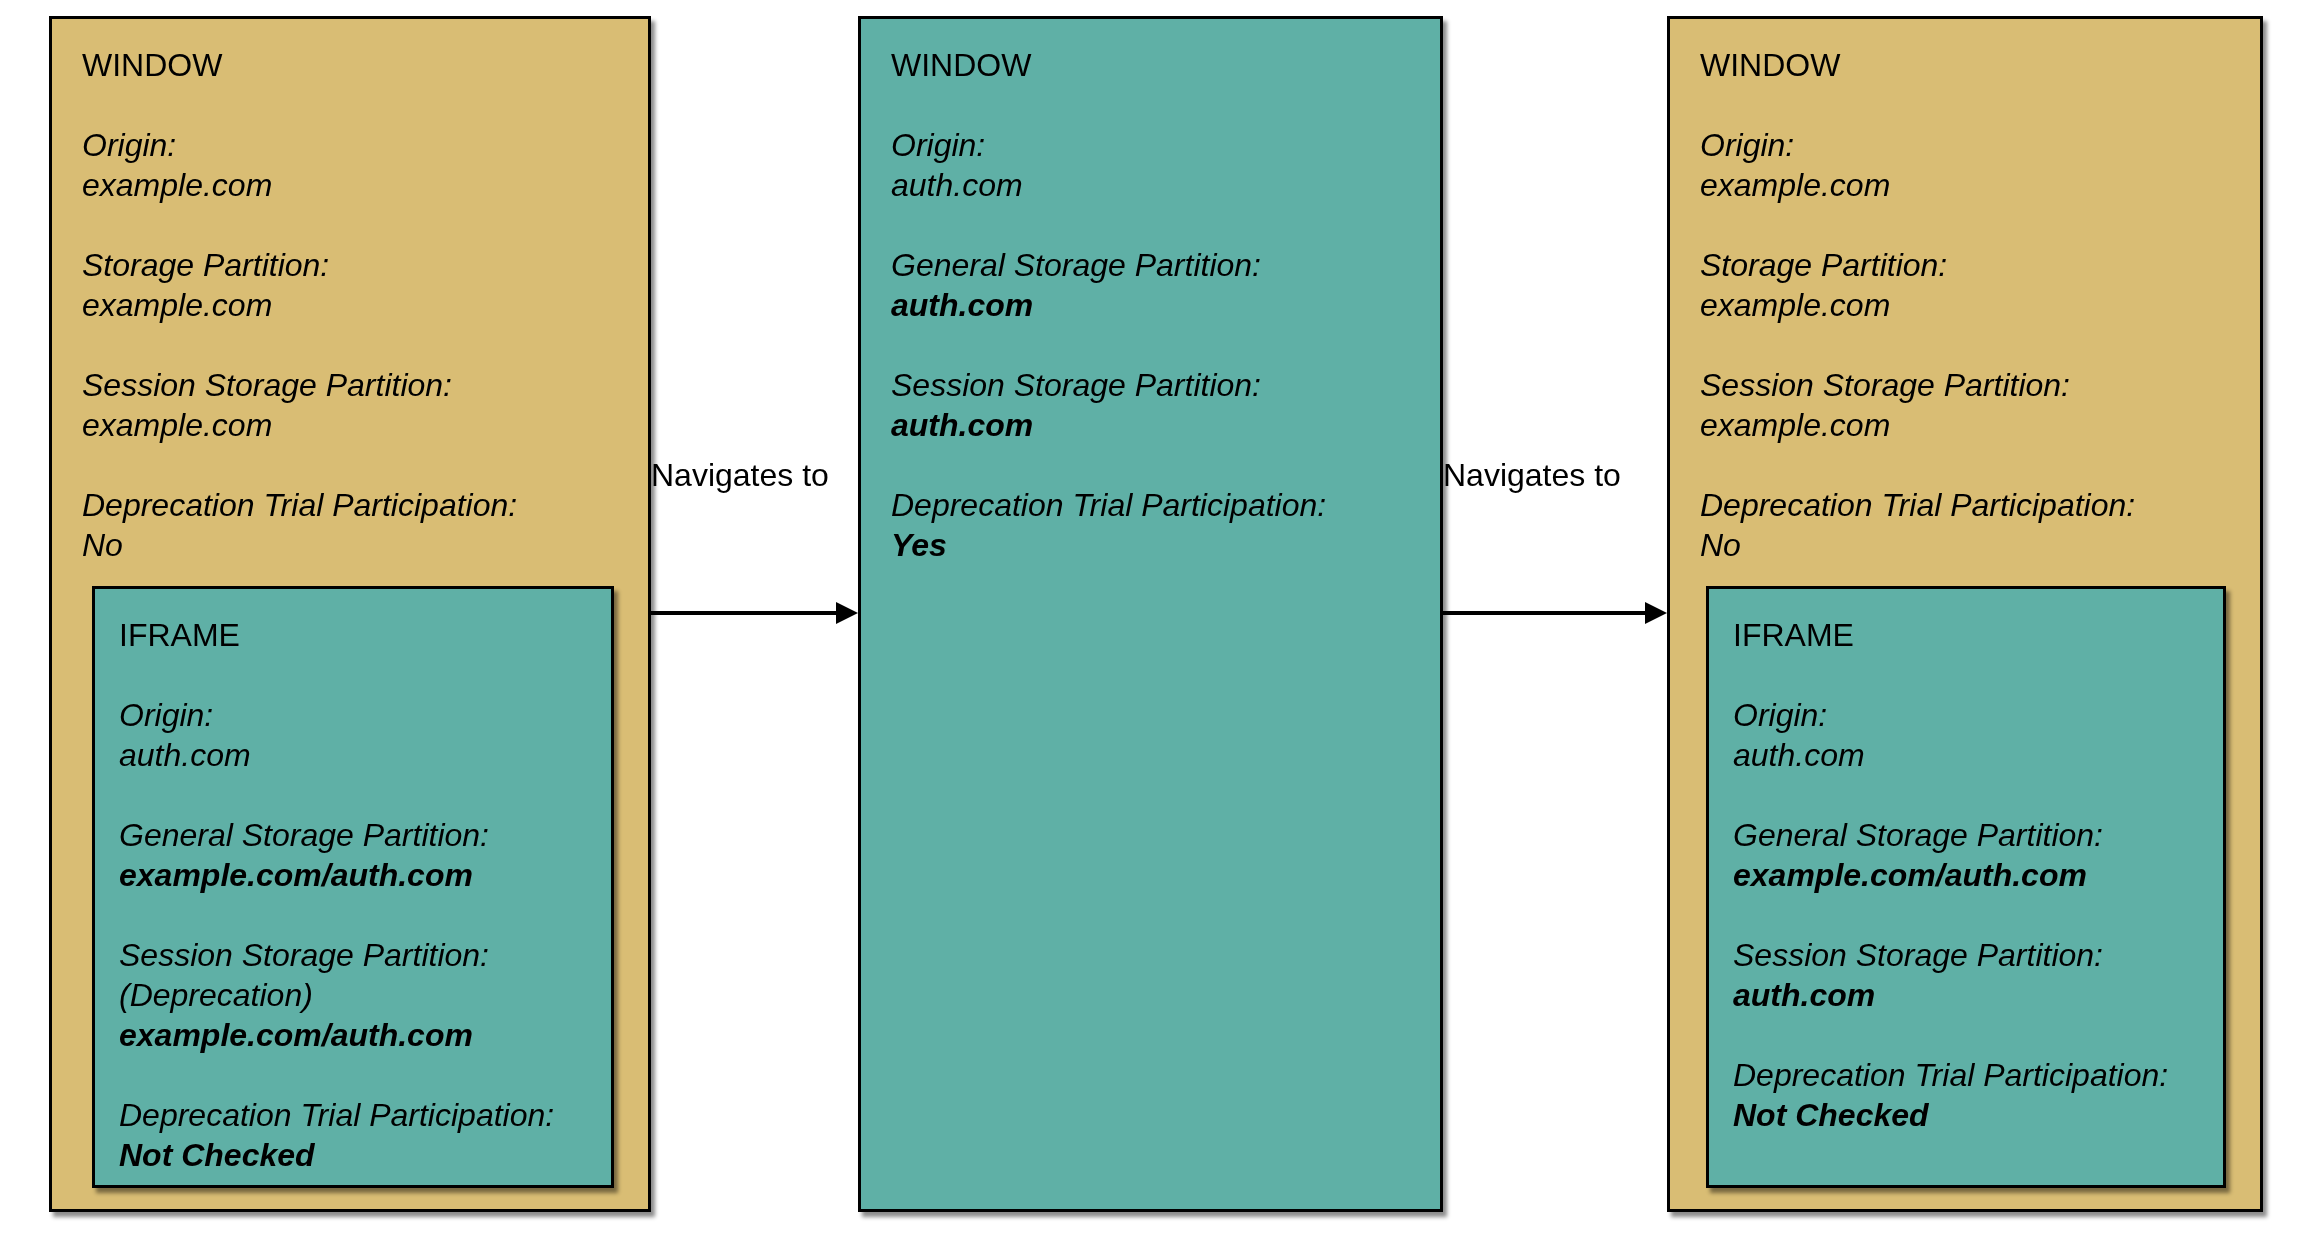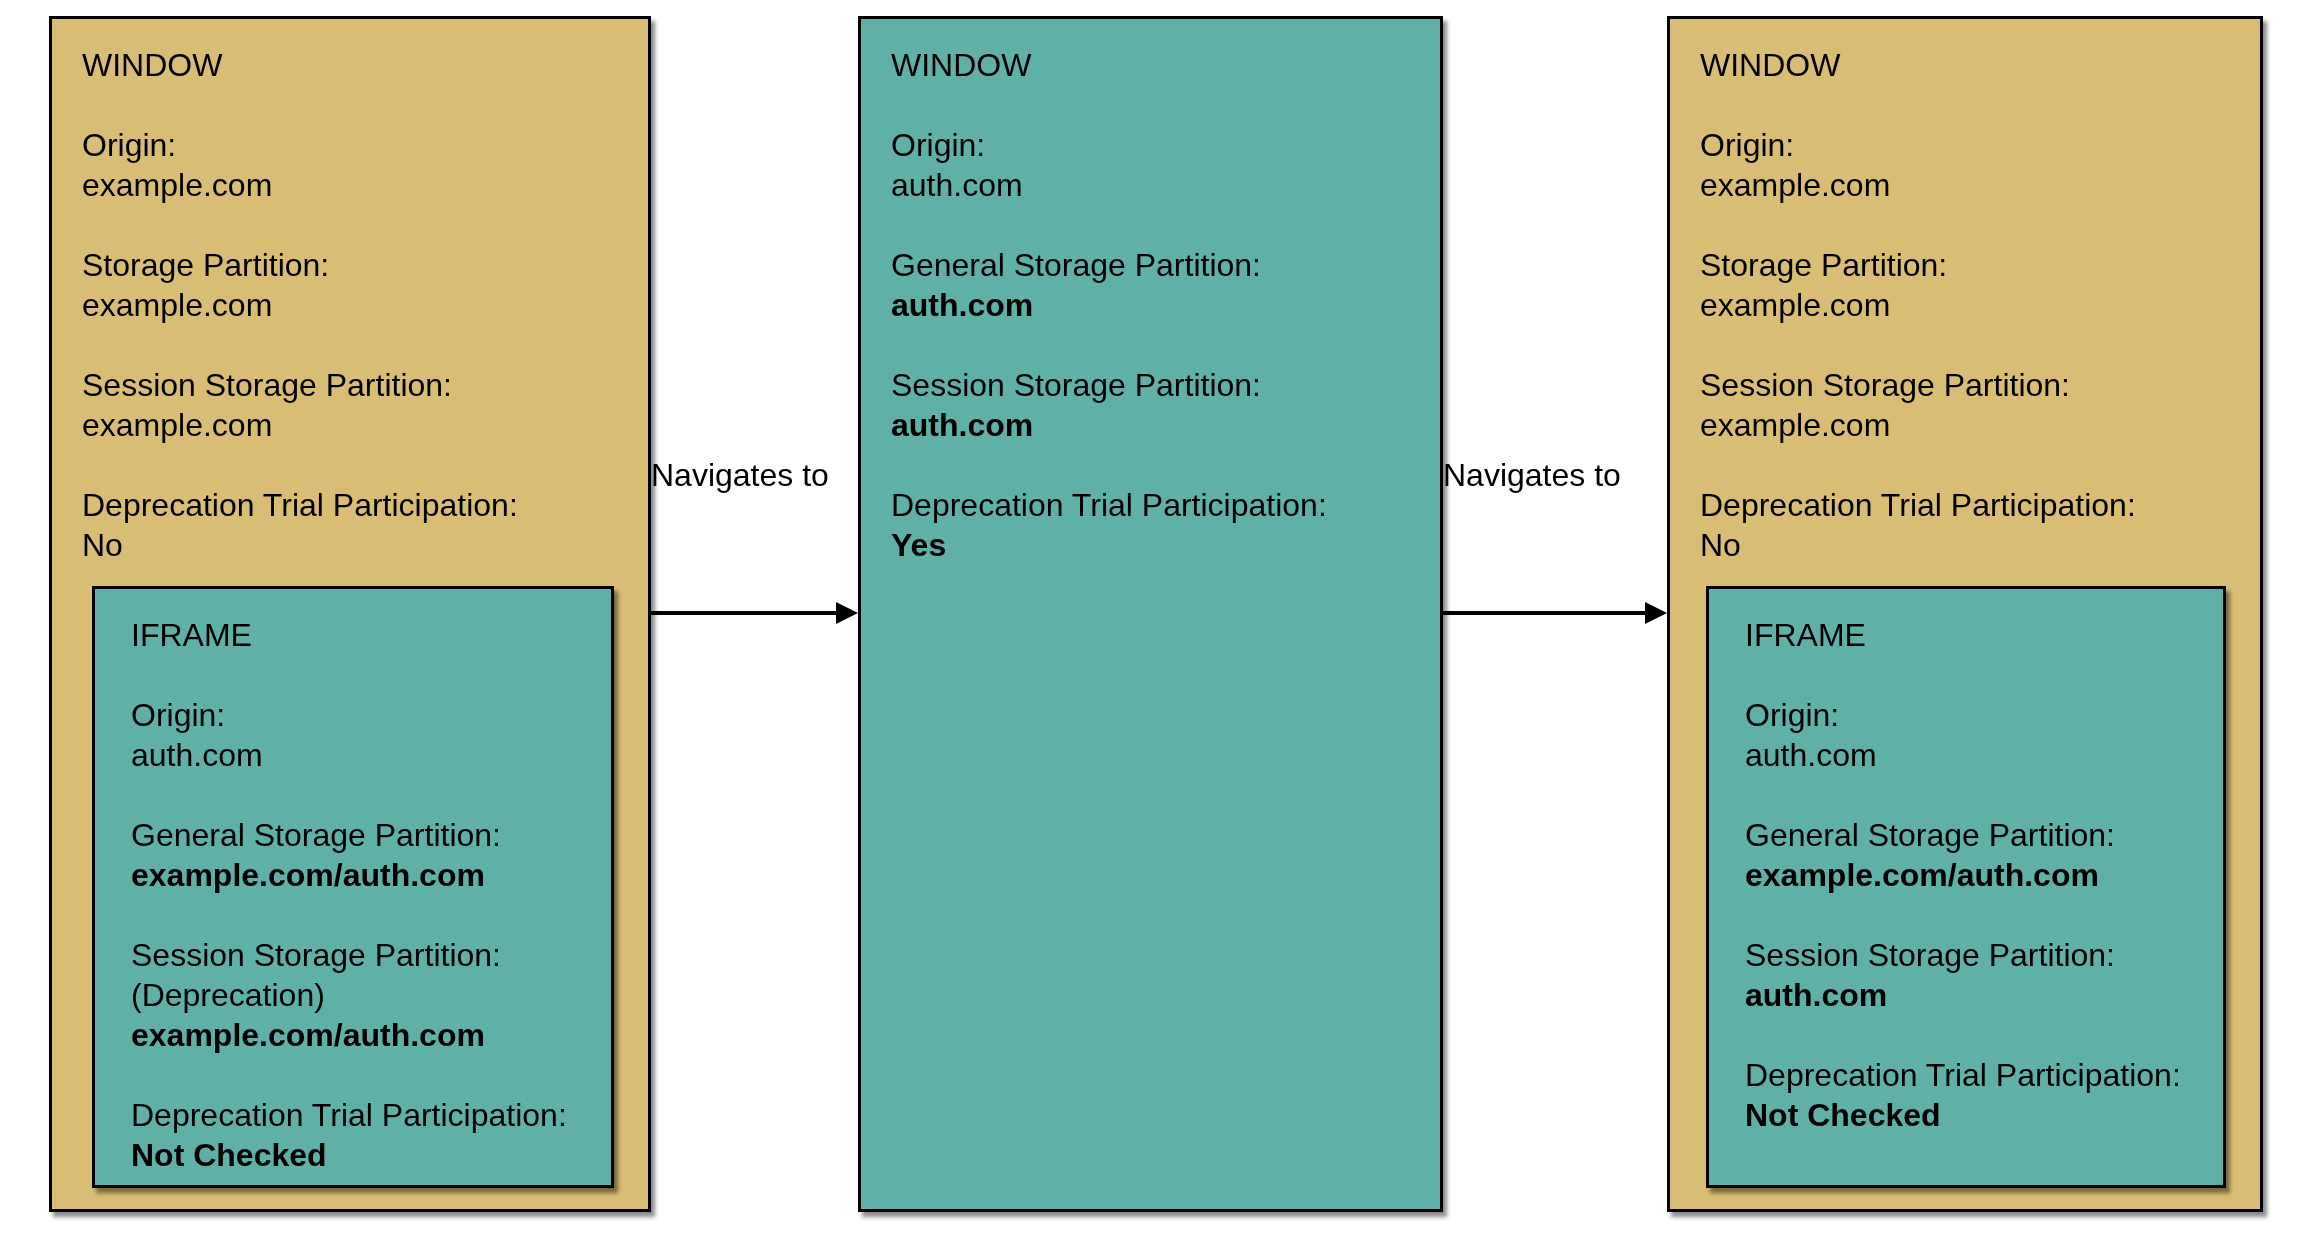--- a/index.html
+++ b/index.html
@@ -24,27 +24,28 @@
     border: 3px solid #000000;
     box-sizing: border-box;
     box-shadow: 4px 5px 4px rgba(0, 0, 0, 0.45);
   }
   .window-box {
     background: #D9BD74;
     padding: 26px 20px 0 30px;
   }
   .iframe-box {
     background: #5FB0A6;
-    padding: 26px 16px 0 36px;
+    padding: 26px 16px 0 24px;
   }
   .box-title {
     margin: 0 0 40px 0;
   }
   .field {
     margin: 0 0 40px 0;
+    font-style: italic;
   }
   .field-value-bold {
     font-weight: bold;
   }
   .arrow-label {
     position: absolute;
     text-align: left;
     white-space: nowrap;
   }
   .arrow-line {

